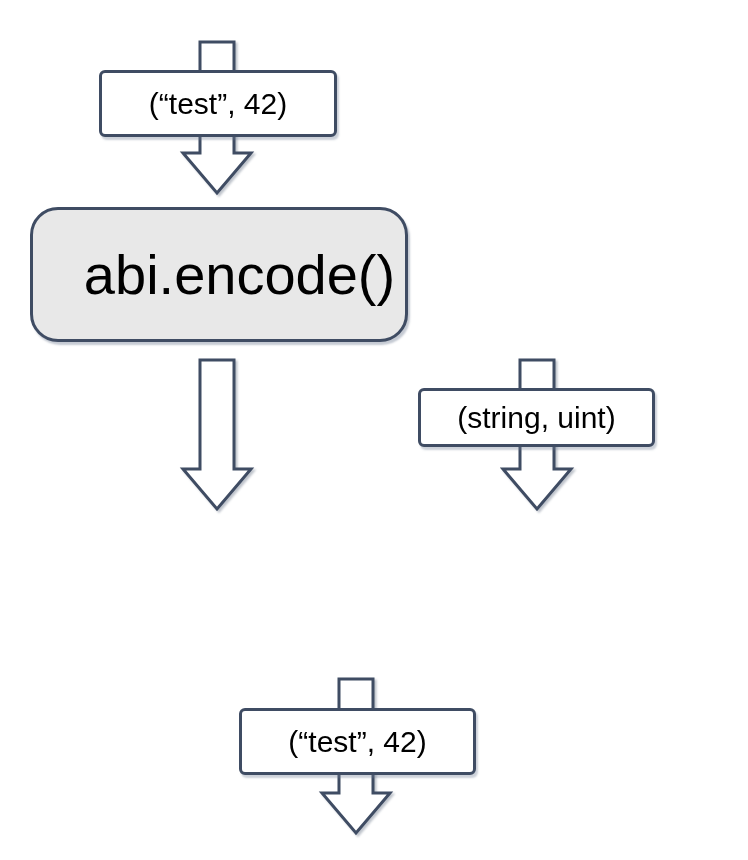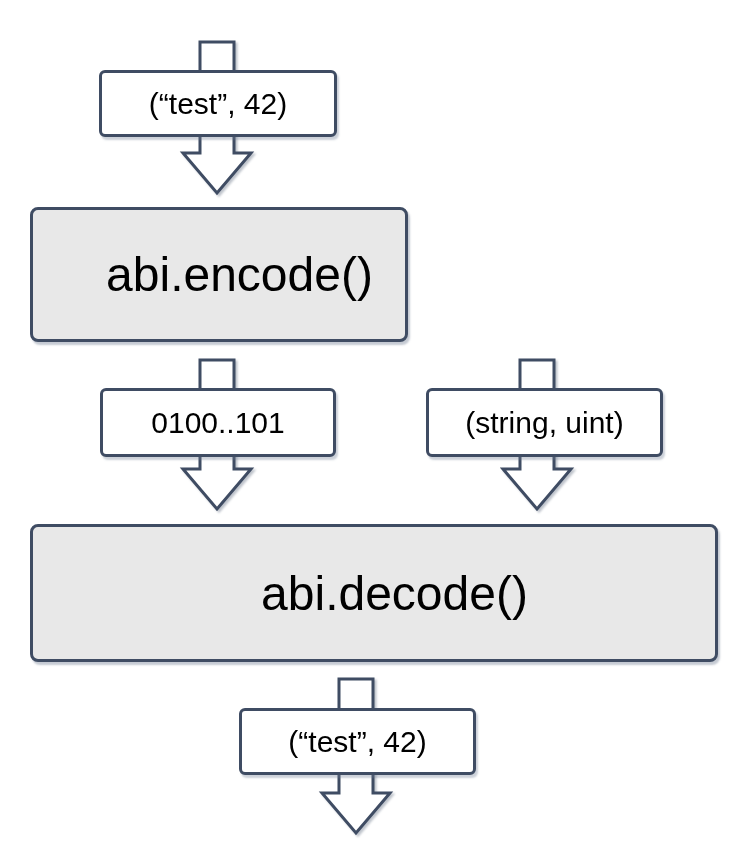--- a/index.html
+++ b/index.html
@@ -41,49 +41,47 @@
     white-space: nowrap;
   }
   .label-node {
     background: var(--label-fill, #ffffff);
     border-radius: 6px;
     font-size: 30px;
     box-shadow: 2px 3px 2px rgba(110, 122, 146, 0.35);
   }
   .process-node {
     background: var(--process-fill, #e8e8e8);
-    border-radius: 8px;
-    font-size: 48px;
+    border-radius: 28px;
+    font-size: 56px;
     box-shadow: 2px 3px 2px rgba(110, 122, 146, 0.4);
     padding-left: 41px;
   }
   #node-input  { left:  99px; top:  70px; width: 238px; height:  67px; }
   #node-encode { left:  30px; top: 207px; width: 378px; height: 135px; }
   #node-bytes  { left: 100px; top: 388px; width: 236px; height:  69px; }
-  #node-types  { left: 418px; top: 388px; width: 237px; height:  69px; margin-left: 8px; }
+  #node-types  { left: 418px; top: 388px; width: 237px; height:  59px; }
   #node-decode { left:  30px; top: 524px; width: 688px; height: 138px; }
   #node-output { left: 239px; top: 708px; width: 237px; height:  67px; }
 </style>
 </head>
 <body>
 
 <div class="canvas">
 
   <svg class="arrows" width="748" height="860" viewBox="0 0 748 860">
     <polygon points="200,42 234,42 234,153 251,153 217,193 183,153 200,153"></polygon>
     <polygon points="200,360 234,360 234,469 251,469 217,509 183,469 200,469"></polygon>
     <polygon points="520,360 554,360 554,469 571,469 537,509 503,469 520,469"></polygon>
     <polygon points="339,679 373,679 373,793 390,793 356,833 322,793 339,793"></polygon>
   </svg>
 
   <div class="node label-node" id="node-input">(“test”, 42)</div>
 
   <div class="node process-node" id="node-encode">abi.encode()</div>
 
-  <div class="node label-node" id="node-bytes">0100..101</div>
 
   <div class="node label-node" id="node-types">(string, uint)</div>
 
-  <div class="node process-node" id="node-decode">abi.decode()</div>
 
   <div class="node label-node" id="node-output">(“test”, 42)</div>
 
 </div>
 
 </body></html>

